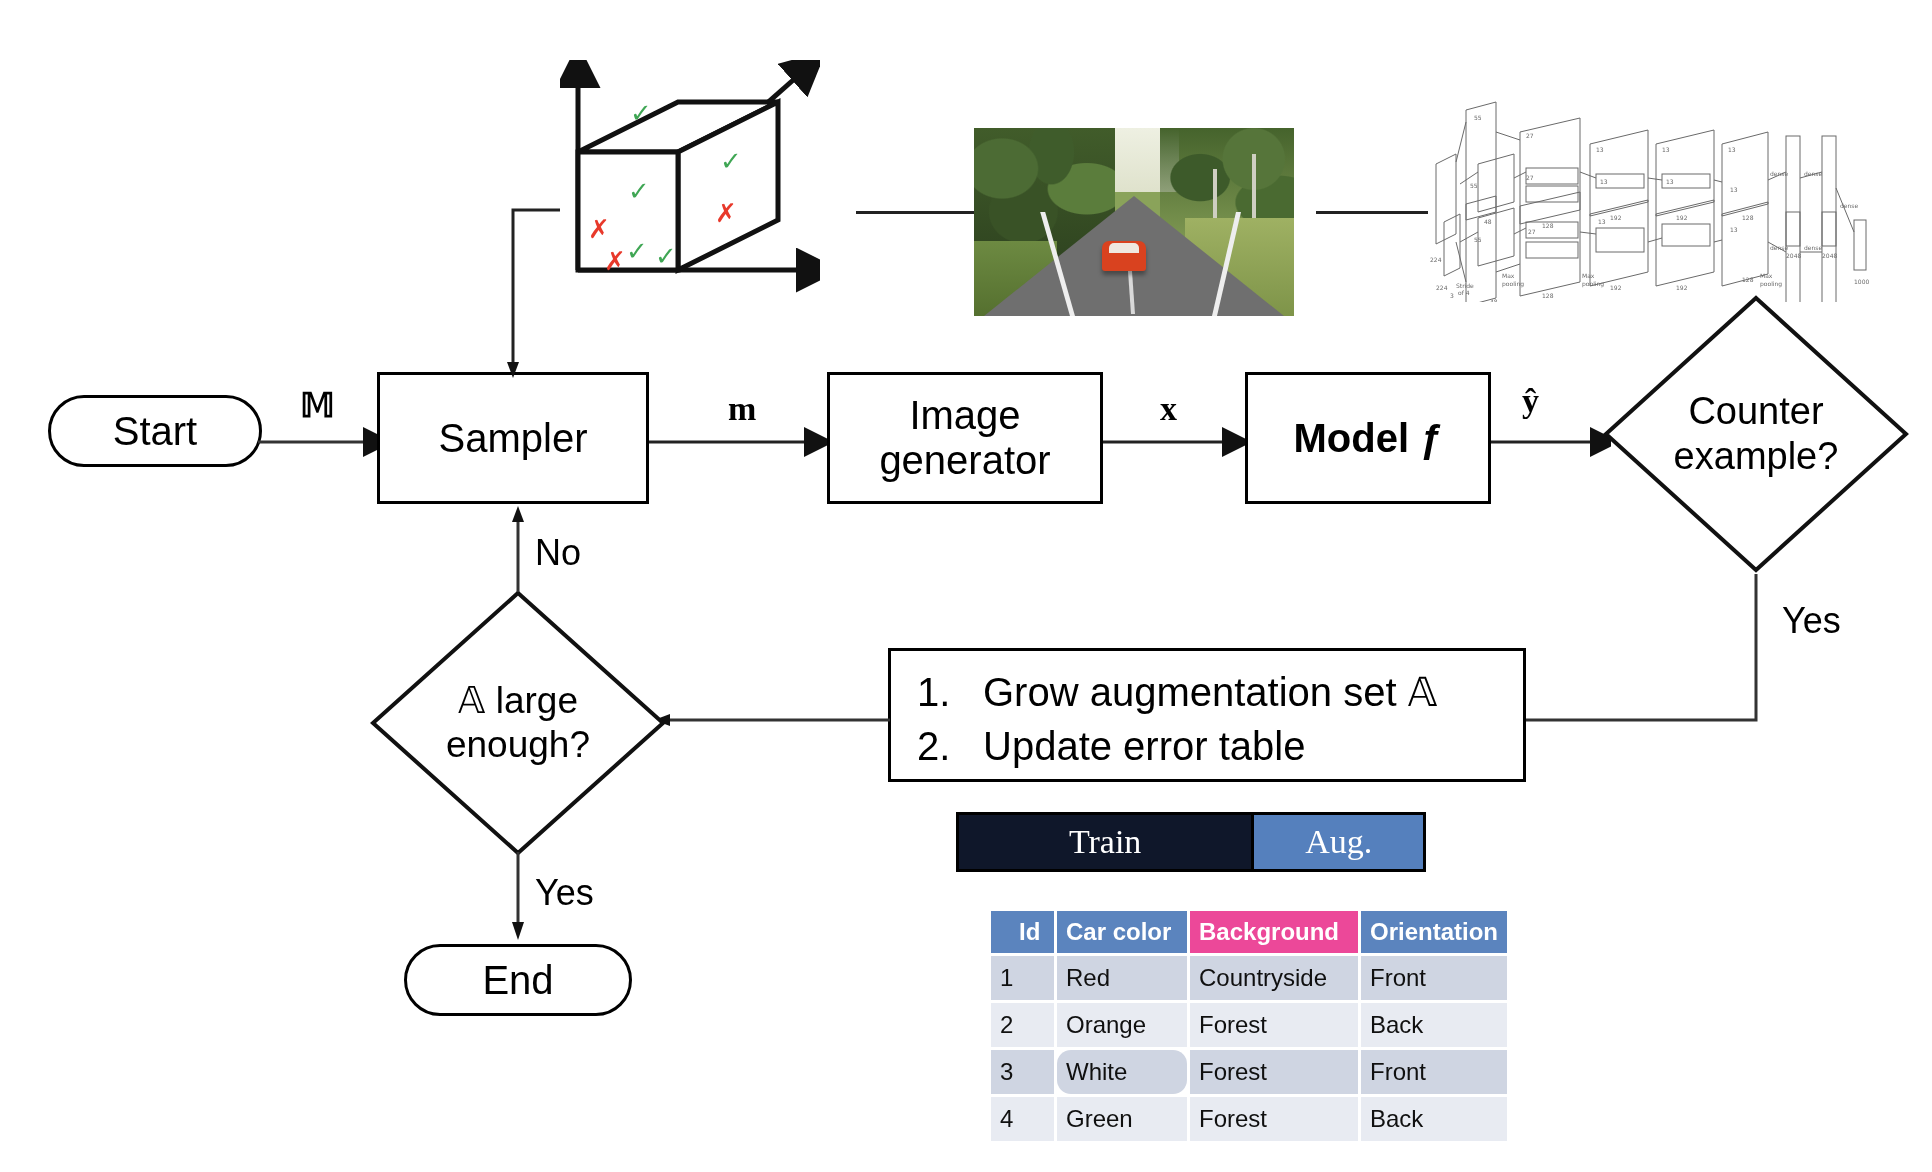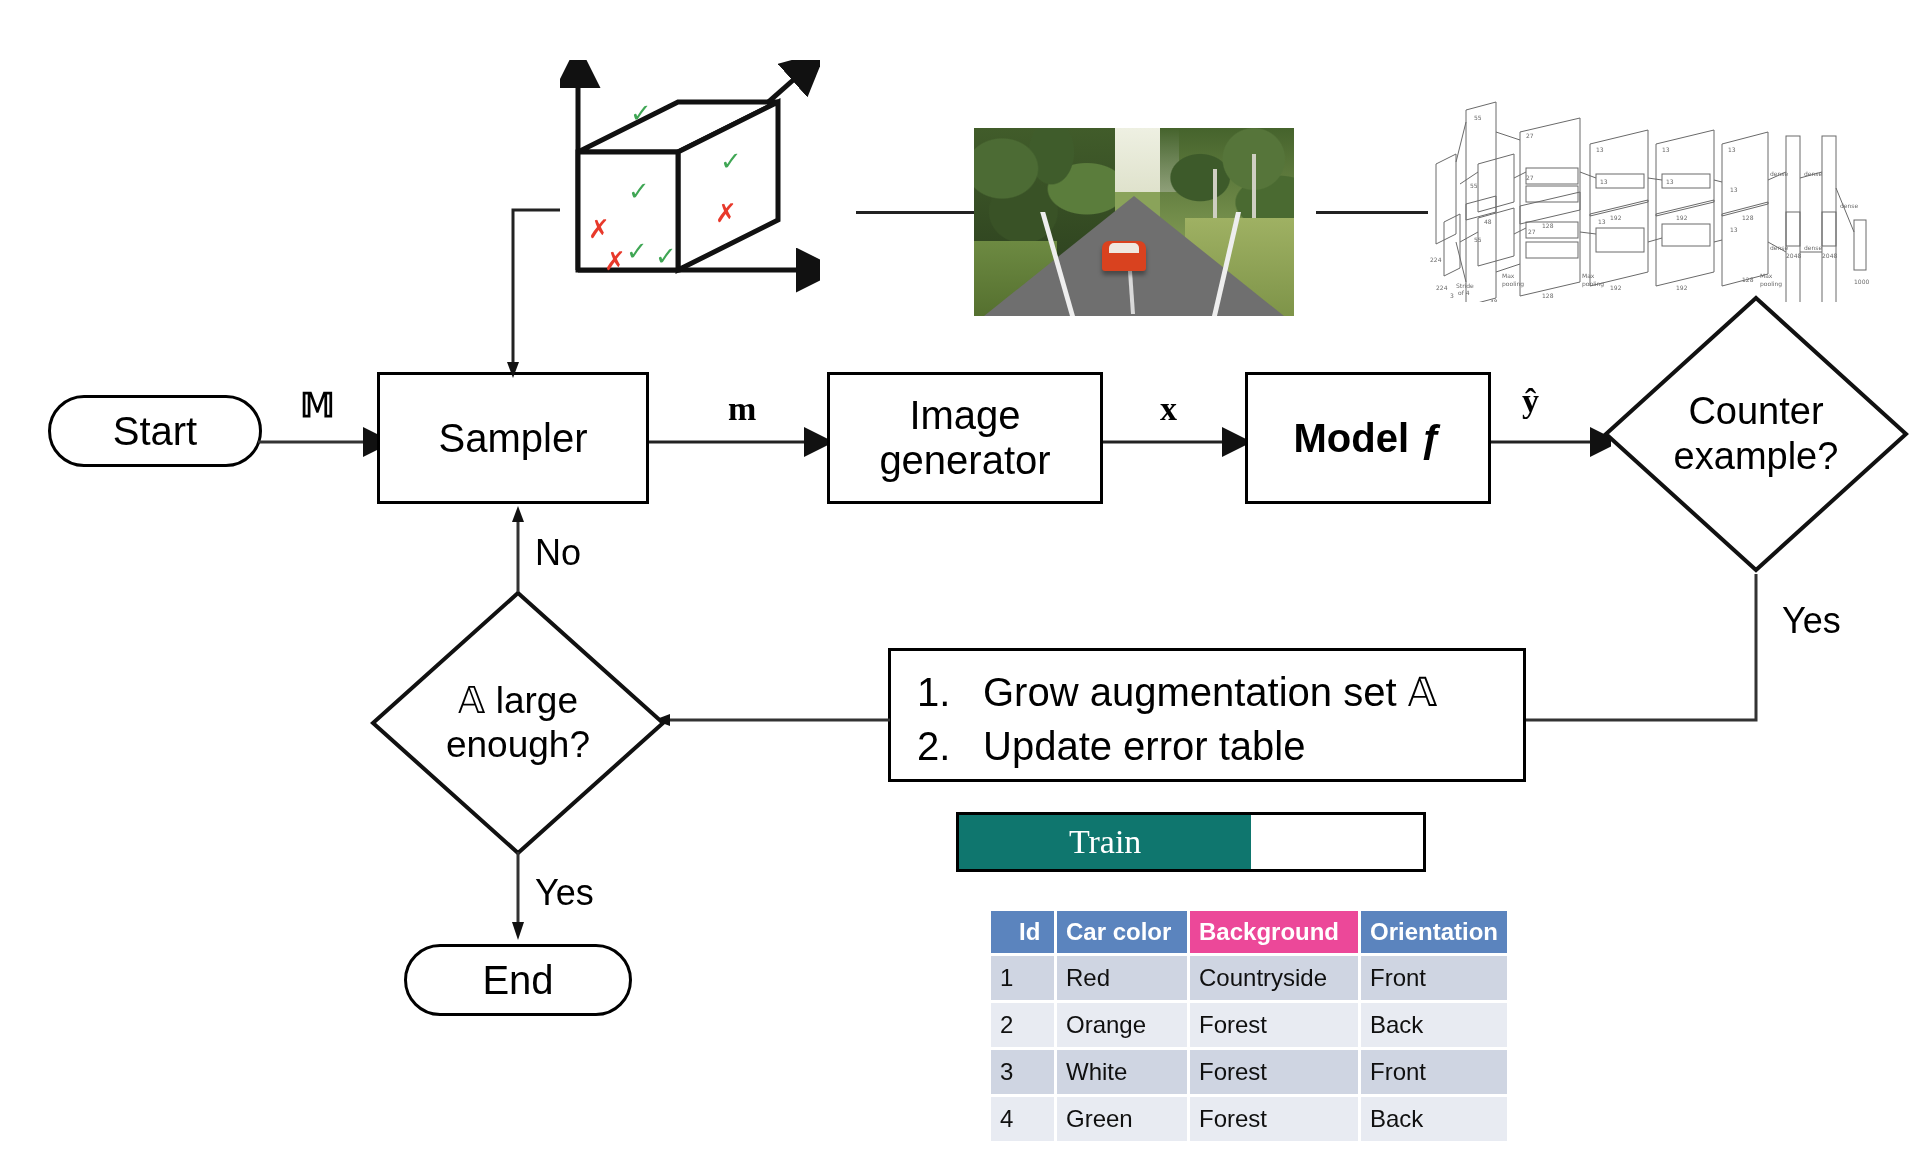--- a/index.html
+++ b/index.html
@@ -432,22 +432,25 @@
   </svg>
   <div class="abs branch-label" style="left:535px; top:872px;">
     <span>Yes</span>
   </div>
 
   <div class="abs node-terminal" style="left:404px; top:944px; width:228px; height:72px;">
     <span>End</span>
   </div>
 
   <div class="abs splitbar" style="left:956px; top:812px; width:470px;">
-    <div class="split-train" id="seg-train" style="background: #0f766e;">
+    <div class="split-train" id="seg-train" style="background: #0f172a;">
       <span>Train</span>
+    </div>
+    <div class="split-aug" id="seg-aug" style="background: rgb(85, 128, 189);">
+      <span>Aug.</span>
     </div>
   </div>
 
   <table class="errtable abs" style="left:988px; top:908px;">
     <thead>
       <tr>
         <th class="col-id" style="background: rgb(91, 132, 190); padding-left: 28px;">Id</th>
         <th class="col-car" style="background: rgb(91, 132, 190);">Car color</th>
         <th class="col-bg" style="background: #ec4899;">Background</th>
         <th class="col-or" style="background: rgb(91, 132, 190);">Orientation</th>
@@ -461,21 +464,21 @@
           <td class="col-or" style="background: rgb(207, 213, 226);">Front</td>
         </tr>
         <tr>
           <td class="col-id" style="background: rgb(232, 235, 242);">2</td>
           <td class="col-car" style="background: rgb(232, 235, 242);">Orange</td>
           <td class="col-bg" style="background: rgb(232, 235, 242);">Forest</td>
           <td class="col-or" style="background: rgb(232, 235, 242);">Back</td>
         </tr>
         <tr>
           <td class="col-id" style="background: rgb(207, 213, 226);">3</td>
-          <td class="col-car" style="background: rgb(207, 213, 226);">White</td>
+          <td class="col-car" style="background: rgb(207, 213, 226); border-radius: 14px;">White</td>
           <td class="col-bg" style="background: rgb(207, 213, 226);">Forest</td>
           <td class="col-or" style="background: rgb(207, 213, 226);">Front</td>
         </tr>
         <tr>
           <td class="col-id" style="background: rgb(232, 235, 242);">4</td>
           <td class="col-car" style="background: rgb(232, 235, 242);">Green</td>
           <td class="col-bg" style="background: rgb(232, 235, 242);">Forest</td>
           <td class="col-or" style="background: rgb(232, 235, 242);">Back</td>
         </tr>
       </tbody>

